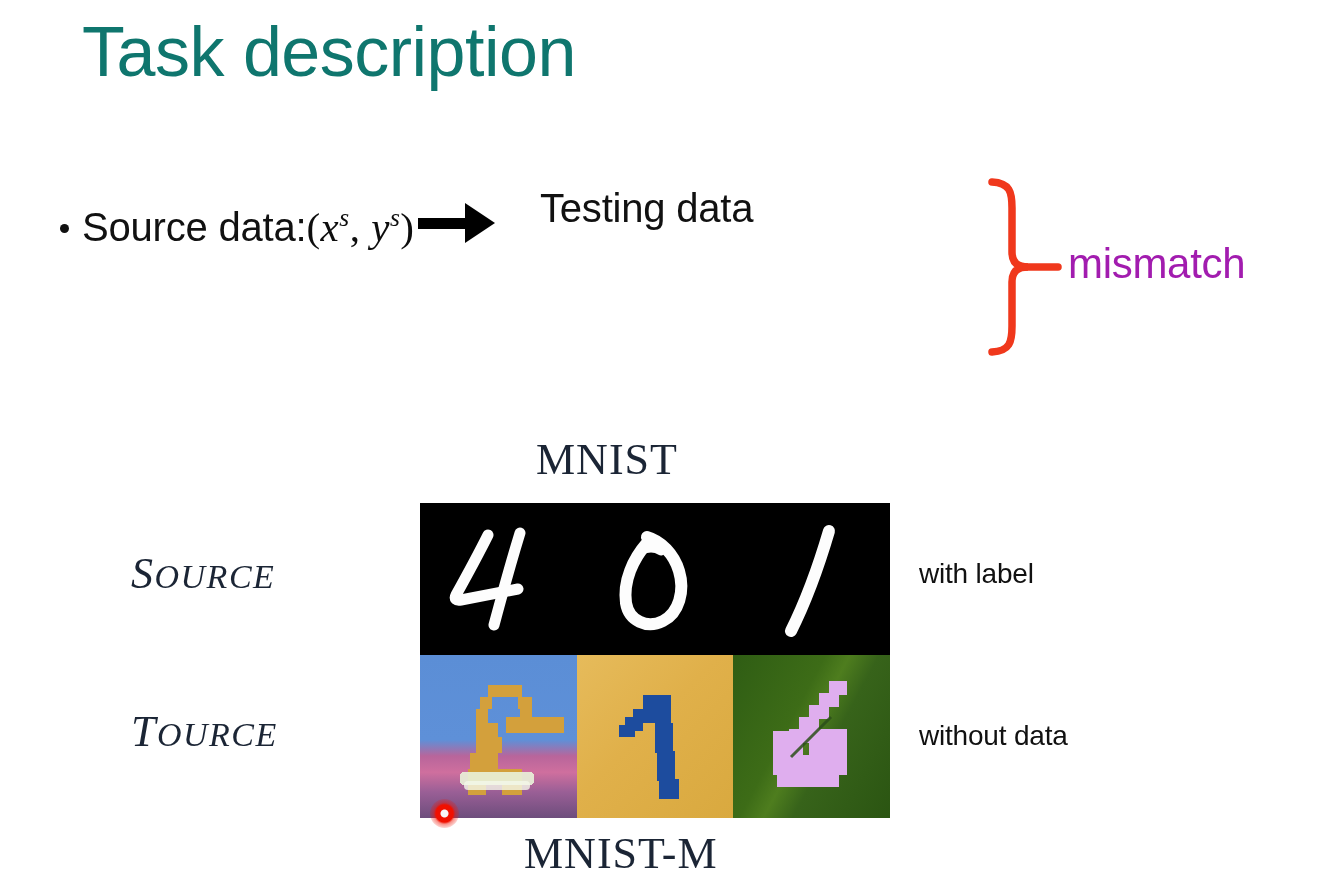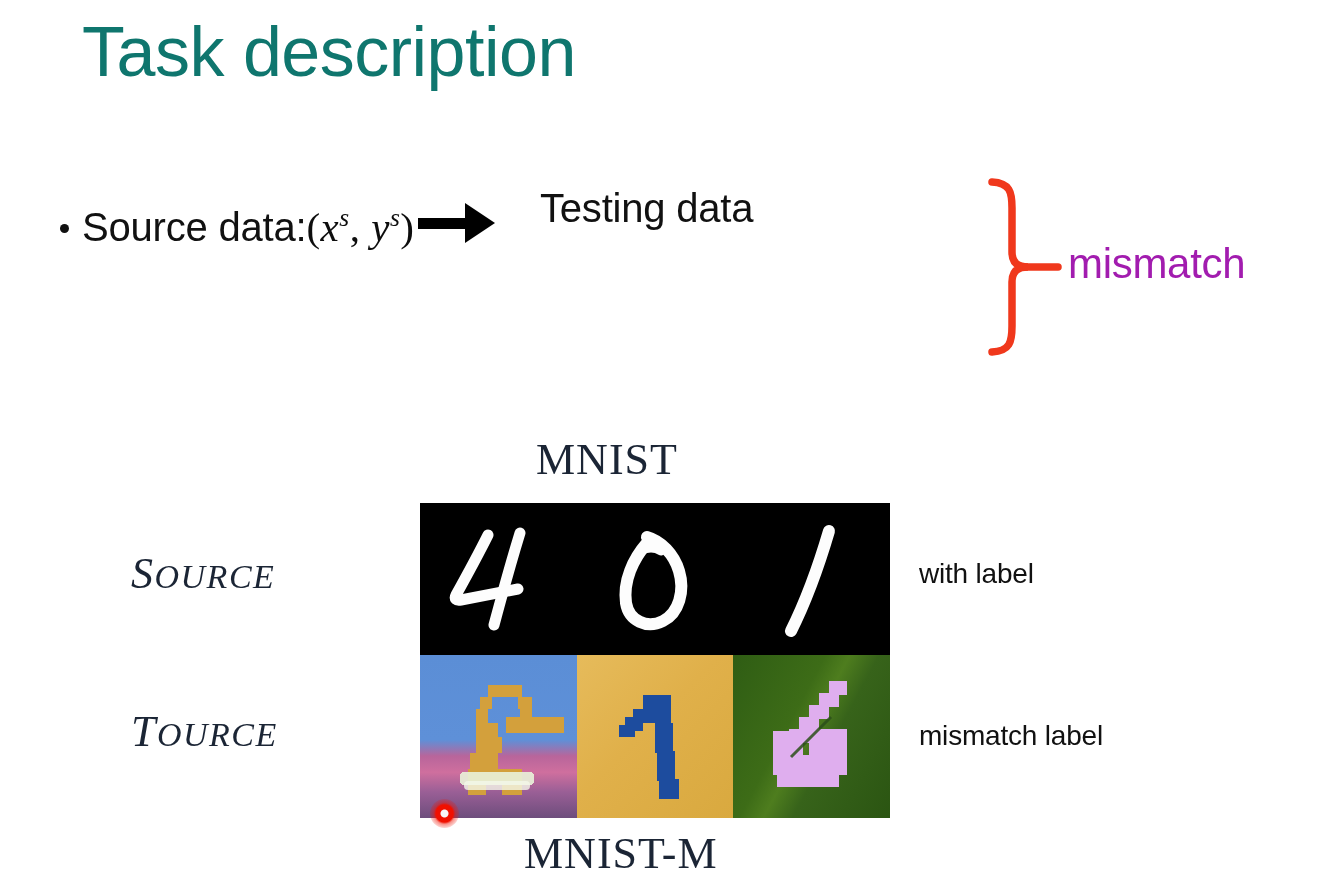--- a/index.html
+++ b/index.html
@@ -261,21 +261,21 @@
   <div class="cap-serif cap-mnistm">MNIST-M</div>
 
   <div class="rowlabel lbl-source">
     <span class="big">S</span><span class="small">OURCE</span>
   </div>
   <div class="rowlabel lbl-target">
     <span class="big">T</span><span class="small">OURCE</span>
   </div>
 
   <div class="sidenote note-with">with label</div>
-  <div class="sidenote note-without">mismatch label</div>
+  <div class="sidenote note-without">without data</div>
 
   <div class="figure">
 
     <div class="row-strip row-mnist">
       <div class="cell cell-mnist">
         <svg width="157" height="152" viewBox="0 0 157 152">
           <g stroke="#fdfdfd" stroke-linecap="round" stroke-linejoin="round" fill="none" filter="blur(0.4px)">
             <path d="M68 32 C58 52, 46 74, 36 92 C34 96, 36 98, 41 97 L98 86" stroke-width="11"></path>
             <path d="M100 30 C92 56, 82 92, 74 122" stroke-width="11"></path>
           </g>

